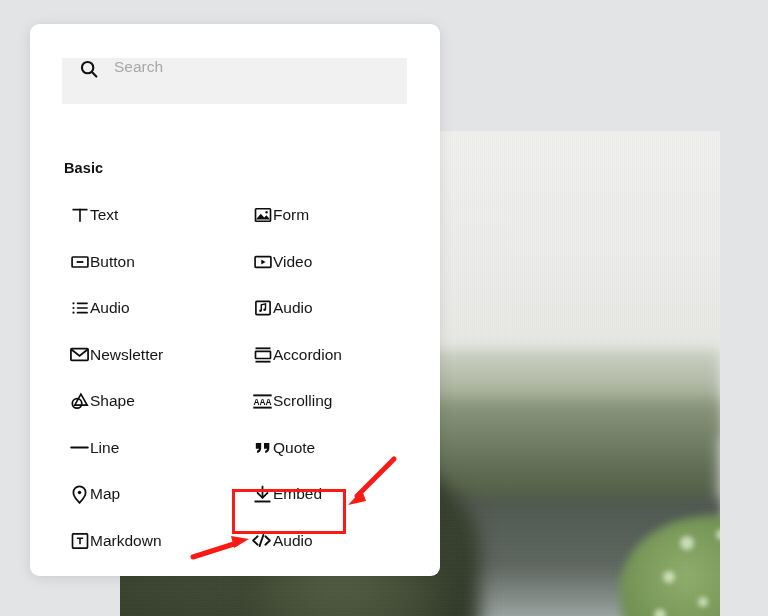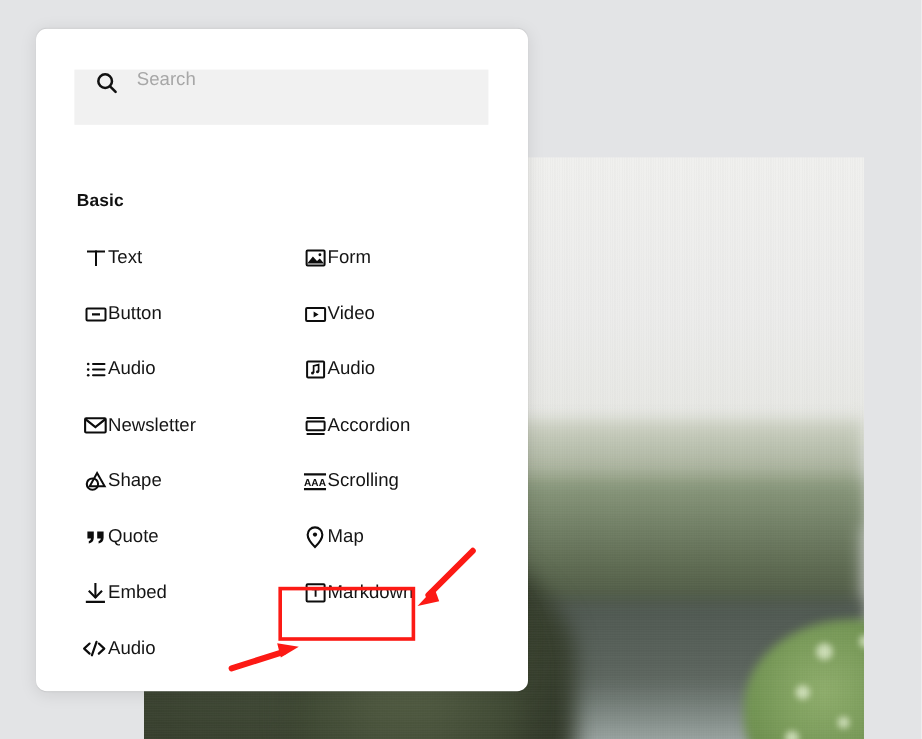--- a/index.html
+++ b/index.html
@@ -274,20 +274,28 @@
             <line x1="1.5" y1="5" x2="22.5" y2="5" stroke-width="2.2"></line>
             <line x1="1.5" y1="19" x2="22.5" y2="19" stroke-width="2.2"></line>
             <text x="12" y="15.6" font-family="Liberation Sans, sans-serif" font-size="9.6" font-weight="bold" fill="currentColor" stroke="none" text-anchor="middle">AAA</text>
           </svg>
         </span>
         <span class="lbl">Scrolling</span>
       </div>
 
       <div class="item">
         <span class="ico">
+          <svg viewBox="0 0 24 24" width="21" height="21" fill="none" stroke="currentColor" stroke-width="2.1" stroke-linecap="round">
+            <line x1="2.5" y1="12" x2="21.5" y2="12"></line>
+          </svg>
+        </span>
+        <span class="lbl">Line</span>
+      </div>
+      <div class="item">
+        <span class="ico">
           <svg viewBox="0 0 24 24" width="20" height="20" fill="currentColor" stroke="none">
             <path d="M3.4 6 h6.4 v6.2 c0 3.3 -2.1 5.2 -5 5.8 v-2.6 c1.4 -.5 2.2 -1.4 2.2 -2.6 H3.4 Z"></path>
             <path d="M13.2 6 h6.4 v6.2 c0 3.3 -2.1 5.2 -5 5.8 v-2.6 c1.4 -.5 2.2 -1.4 2.2 -2.6 h-3.6 Z"></path>
           </svg>
         </span>
         <span class="lbl">Quote</span>
       </div>
 
       <div class="item">
         <span class="ico">

